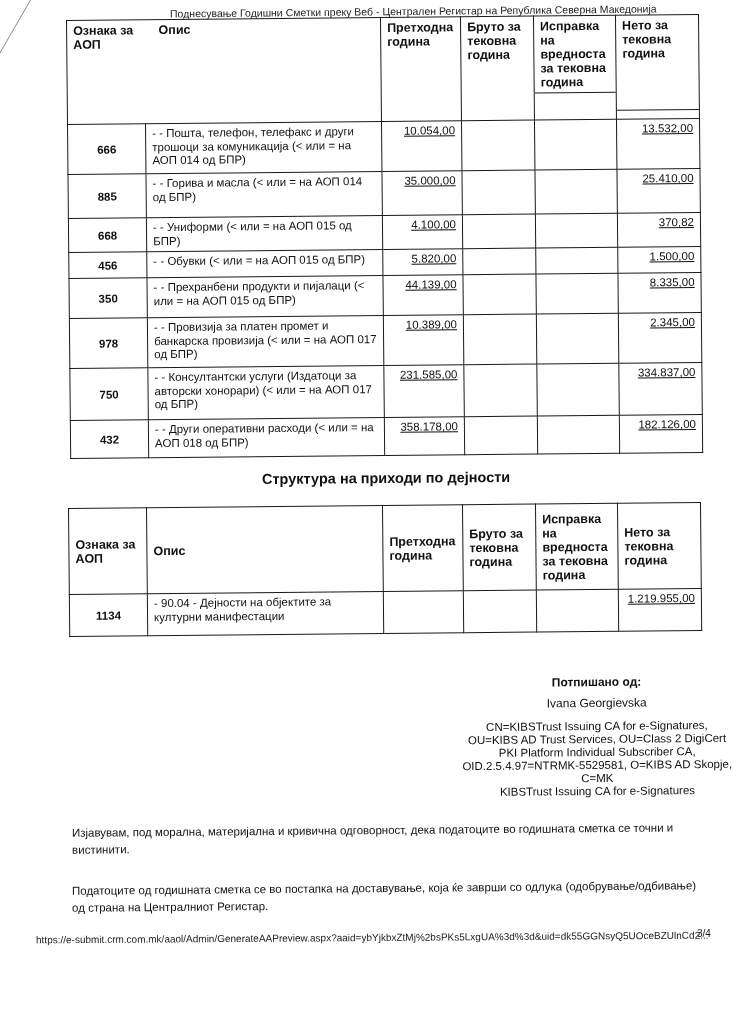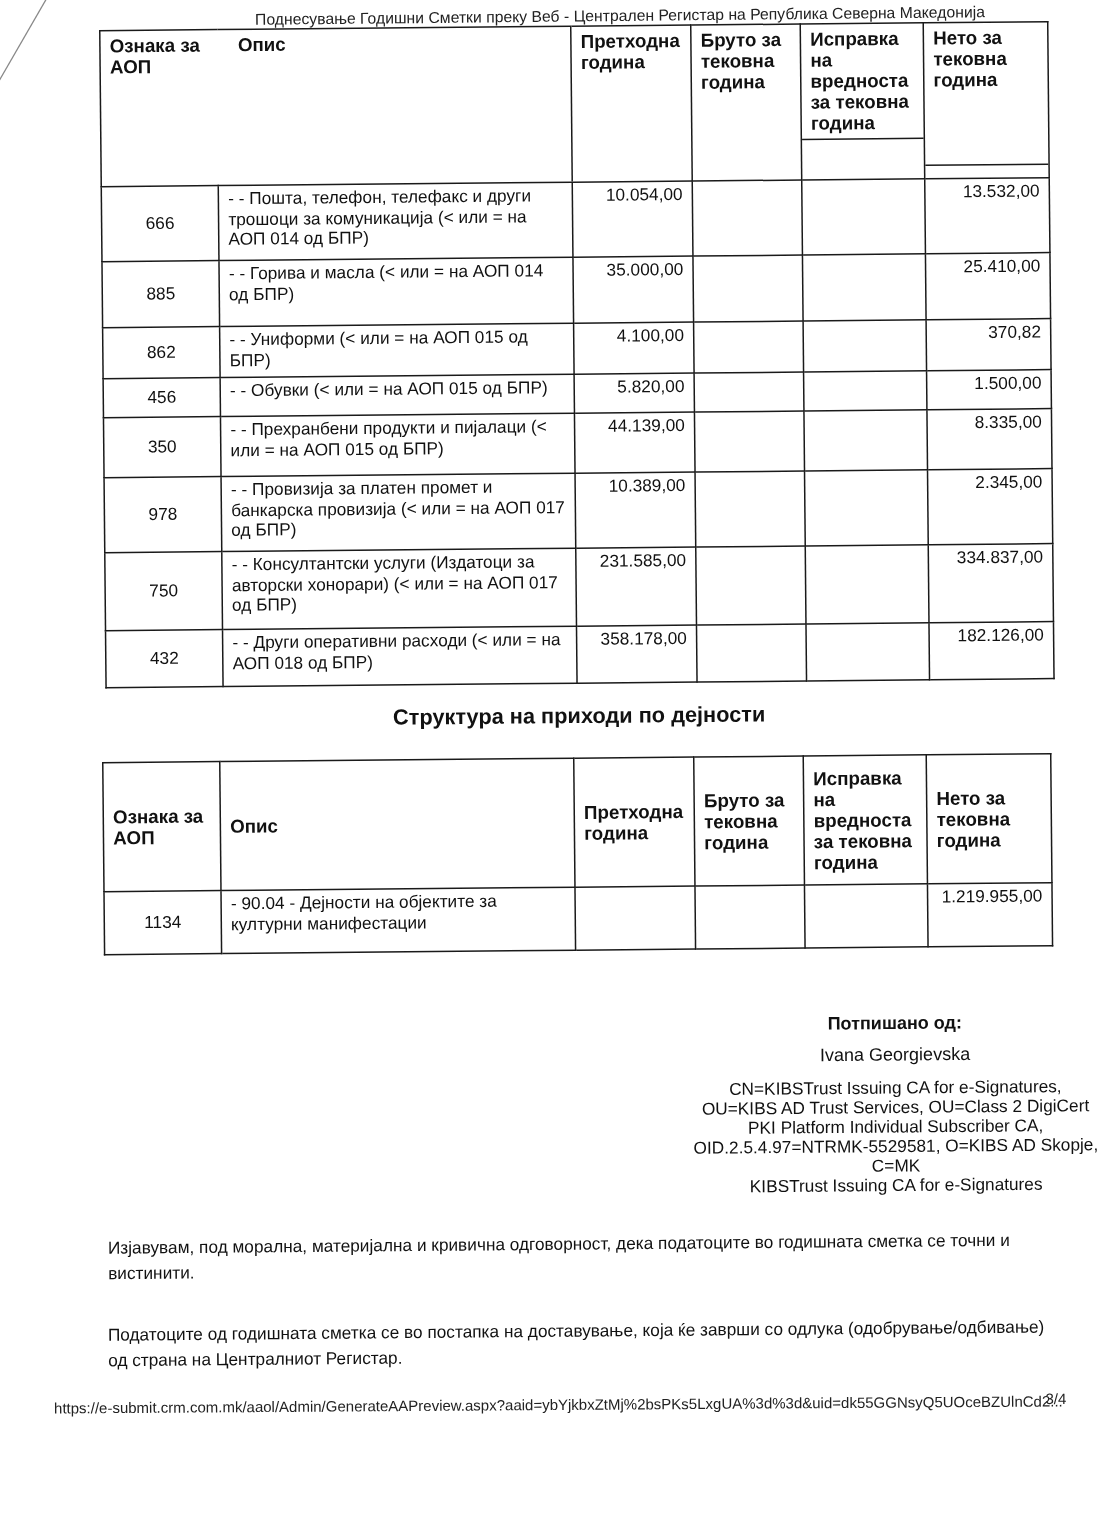--- a/index.html
+++ b/index.html
@@ -16,23 +16,23 @@
     transform: rotate(-0.6deg);
   }
   table.grid {
     position: absolute; border-collapse: collapse; table-layout: fixed;
     transform: rotate(-0.55deg); transform-origin: top left;
   }
   table.grid td, table.grid th {
     border: 1.5px solid #1a1a1a; padding: 3px 6px; vertical-align: top; font-size: 11.5px;
   }
   table.grid th { font-weight: bold; text-align: left; font-size: 12.5px; line-height: 14px; }
-  .aop { font-weight: normal; text-align: center; vertical-align: middle !important; font-size: 12px; margin-top: 36px; }
+  .aop { font-weight: bold; text-align: center; vertical-align: middle !important; font-size: 12px; margin-top: 36px; }
   .desc { line-height: 13.5px; }
-  .num { text-align: right; }
+  .num { text-align: right; text-decoration: underline; }
   #t1 { left: 66px; top: 20px; width: 632px; }
   #t2 { left: 68px; top: 508px; width: 632px; }
   .sec-title {
     position: absolute; left: 262px; top: 470px; font-weight: bold; font-size: 14.5px;
     transform: rotate(-0.5deg);
   }
   .sig-block {
     position: absolute; left: 462px; top: 676px; width: 270px; text-align: center; font-size: 11.5px; line-height: 13px;
     transform: rotate(-0.5deg);
   }
@@ -95,21 +95,21 @@
       </tr>
       <tr style="height: 44px;">
         <td class="aop">885</td>
         <td class="desc">- - Горива и масла (&lt; или = на АОП 014 од БПР)</td>
         <td class="num">35.000,00</td>
         <td class="num"></td>
         <td class="num"></td>
         <td class="num">25.410,00</td>
       </tr>
       <tr style="height: 26px;">
-        <td class="aop">862</td>
+        <td class="aop">668</td>
         <td class="desc">- - Униформи (&lt; или = на АОП 015 од БПР)</td>
         <td class="num">4.100,00</td>
         <td class="num"></td>
         <td class="num"></td>
         <td class="num">370,82</td>
       </tr>
       <tr style="height: 26px;">
         <td class="aop">456</td>
         <td class="desc">- - Обувки (&lt; или = на АОП 015 од БПР)</td>
         <td class="num">5.820,00</td>

